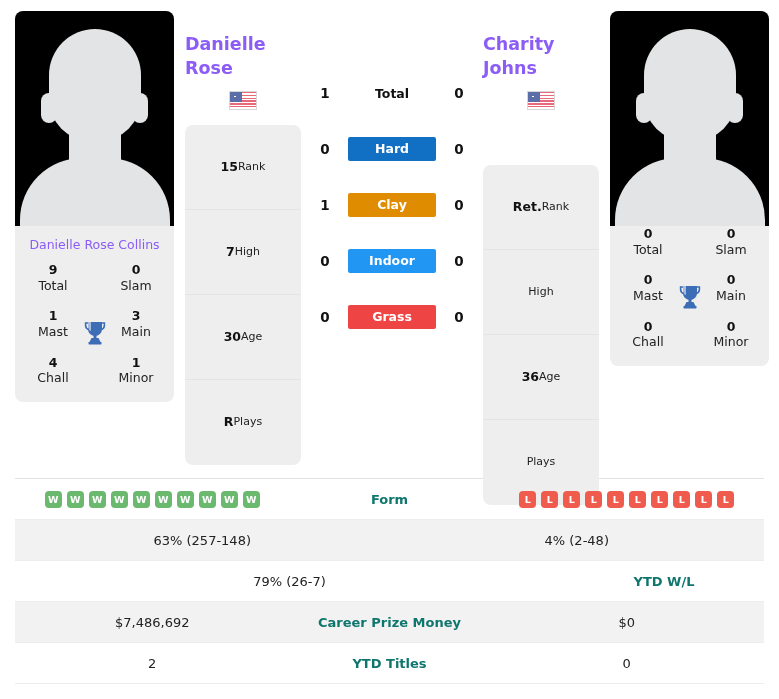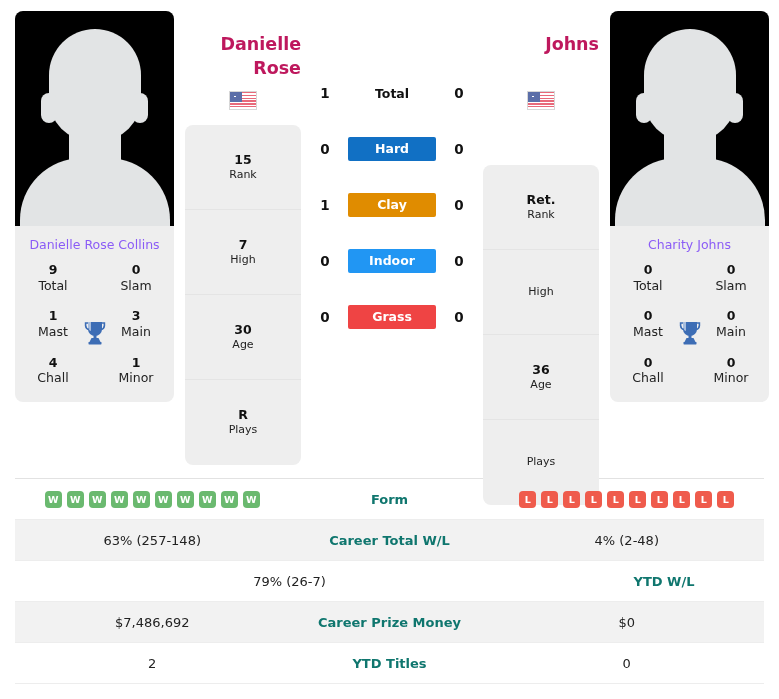--- a/index.html
+++ b/index.html
@@ -94,25 +94,25 @@
   .stat-val { font-size: 12.5px; font-weight: bold; color: #111; }
   .stat-lbl { font-size: 12.5px; color: #222; }
   .trophy {
     position: absolute;
     left: 50%; top: 58px;
     transform: translateX(-50%);
   }
 
   
   .player-name {
-    text-align: right;
+    text-align: left;
     font-size: 17.5px;
     font-weight: bold;
     line-height: 1.35;
-    color: #be185d;
+    color: #8b5cf6;
     padding-top: 22px;
     min-height: 72px;
   }
   .flag-wrap { text-align: center; margin-top: 8px; height: 20px; }
   .flag { display: inline-block; width: 28px; height: 19px; border: 1px solid #d7d7d7; position: relative; overflow: hidden; background:#f7f7f7;}
   .flag .stripes { position:absolute; inset:0; background: repeating-linear-gradient(to bottom,
       #e8697a 0px, #e8697a 1.4px, #ffffff 1.4px, #ffffff 2.8px); }
   .flag .canton { position:absolute; left:0; top:0; width: 12px; height: 10px; background:#5b6ea8; }
   .flag .canton::after {
       content:""; position:absolute; inset:1px;
@@ -126,21 +126,21 @@
 
   .info-card {
     margin-top: 14px;
     background: #eeeeee;
     border-radius: 8px;
     overflow: hidden;
   }
   .info-cell {
     height: 85px;
     display: flex;
-    flex-direction: column;
+    flex-direction: row;
     align-items: center;
     justify-content: center;
     border-bottom: 1px solid #e4e4e4;
     line-height: 1.3;
   }
   .info-cell:last-child { border-bottom: none; }
   .info-val { font-size: 12.5px; font-weight: bold; color: #111; }
   .info-lbl { font-size: 11px; color: #222; }
 
   
@@ -336,20 +336,21 @@
         <div class="score-row">
           <div class="score-num">0</div>
           <div class="surface-pill" id="pill-grass" style="background: #ef4444;">Grass</div>
           <div class="score-num">0</div>
         </div>
       </div>
     </div>
 
     <div class="col-name">
       <div class="player-name">
+        <div>Charity</div>
         <div>Johns</div>
       </div>
       <div class="flag-wrap">
         <span class="flag">
           <span class="stripes"></span><span class="canton"></span>
         </span>
       </div>
       <div class="info-card" style="margin-top:54px;">
         <div class="info-cell">
           <div class="info-val">Ret.</div>
@@ -372,21 +373,20 @@
 
     <div class="col-photo">
       <div class="player-card">
         <div class="silhouette">
           <div class="sil-head"></div>
           <div class="sil-ear-l"></div>
           <div class="sil-ear-r"></div>
           <div class="sil-neck"></div>
           <div class="sil-body"></div>
         </div>
-        <div class="card-caption">Charity Johns</div>
         <div class="stat-grid">
           <div class="trophy">
             <svg width="24" height="26" viewBox="0 0 24 26">
               <path d="M5 2h14v7a7 7 0 0 1-14 0z" fill="#3d6db5"></path>
               <path d="M5 2h3v9a7 7 0 0 1-3-2z" fill="#ffffff" opacity="0.55"></path>
               <path d="M10.5 14h3v4h-3z" fill="#3d6db5"></path>
               <path d="M6.5 22h11l-2-4h-7z" fill="#3d6db5"></path>
               <rect x="5.5" y="22" width="13" height="2.4" rx="0.6" fill="#3d6db5"></rect>
               <path d="M5 3H2.6v2.6A4.4 4.4 0 0 0 6 9.6" fill="none" stroke="#3d6db5" stroke-width="1.6"></path>
               <path d="M19 3h2.4v2.6A4.4 4.4 0 0 1 18 9.6" fill="none" stroke="#3d6db5" stroke-width="1.6"></path>
@@ -457,21 +457,20 @@
             <div class="badge l">L</div>
             <div class="badge l">L</div>
             <div class="badge l">L</div>
             <div class="badge l">L</div>
           </div>
       </div>
     </div>
 
     <div class="trow alt">
       <div class="tcell-left">63% (257-148)</div>
-      <div class="tcell-mid">Career Total W/L</div>
       <div class="tcell-right">4% (2-48)</div>
     </div>
 
     <div class="trow">
       <div class="tcell-left">79% (26-7)</div>
       <div class="tcell-mid">YTD W/L</div>
     </div>
 
     <div class="trow alt">
       <div class="tcell-left">$7,486,692</div>

